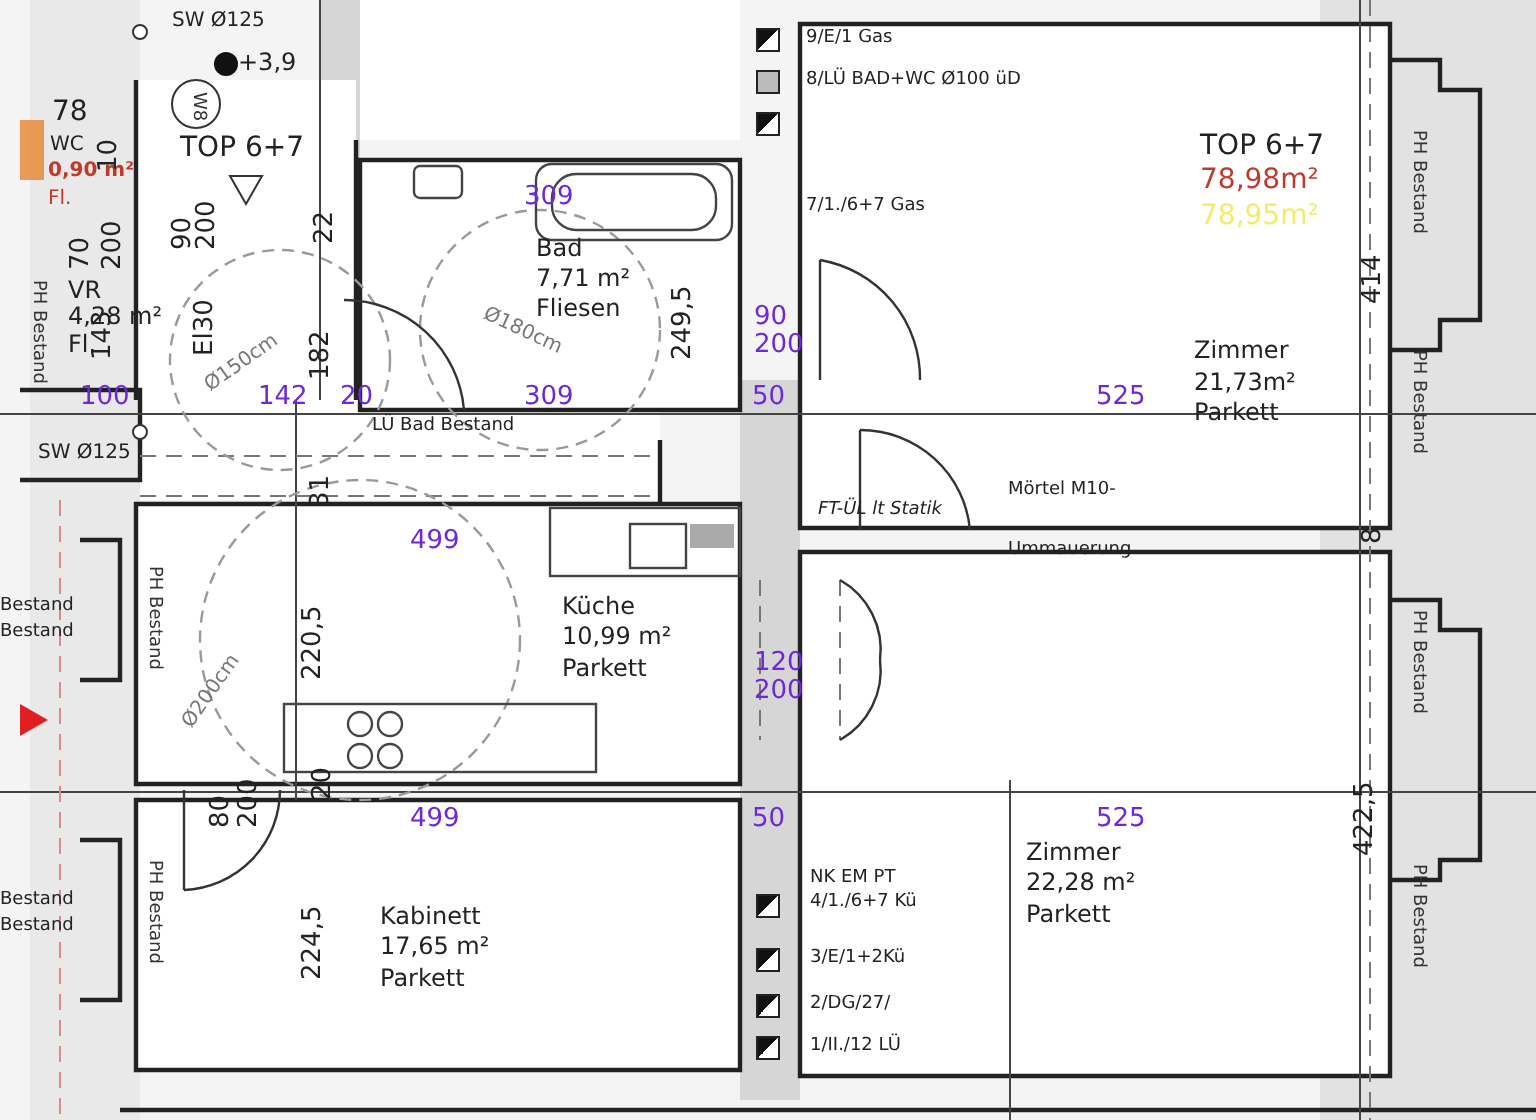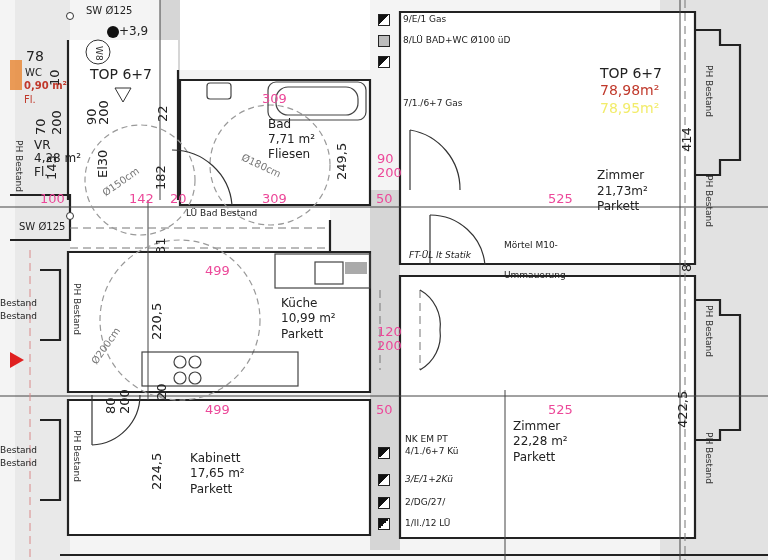--- a/index.html
+++ b/index.html
@@ -1,21 +1,21 @@
 <!DOCTYPE html>
 <html><head>
 <meta charset="utf-8">
 <style>
   html,body{margin:0;padding:0;background:#fff;}
   body{width:768px;height:560px;overflow:hidden;position:relative;font-family:"DejaVu Sans","Liberation Sans",sans-serif;color:#222;}
   #plan{position:absolute;left:0;top:0;width:768px;height:560px;}
   .lbl{position:absolute;font-size:12px;line-height:14px;white-space:nowrap;color:#222;}
   .sm{font-size:10px;line-height:12px;}
   .xs{font-size:9px;line-height:11px;}
-  .dim{position:absolute;font-size:13px;line-height:14px;white-space:nowrap;color:#ec4899;}
+  .dim{position:absolute;font-size:13px;line-height:14px;white-space:nowrap;color:#6d28d9;}
   .vdim{position:absolute;font-size:13px;line-height:14px;white-space:nowrap;transform:rotate(-90deg);transform-origin:left top;color:#222;}
   .vlbl{position:absolute;font-size:9px;line-height:10px;white-space:nowrap;transform:rotate(90deg);transform-origin:left top;color:#333;}
   .title{font-size:14px;line-height:16px;}
   .red{color:#c0392b;}
   .yellow{color:#f2ec6a;}
   .shaft{position:absolute;width:10px;height:10px;border:1px solid #222;background:linear-gradient(135deg,#111 50%,#fff 50%);}
 </style>
 </head>
 <body>
 
@@ -226,18 +226,18 @@
   <div class="lbl xs" style="left:403px;top:35px;">8/LÜ BAD+WC Ø100 üD</div>
   <span class="shaft" style="left:378px;top:56px;"></span>
   <div class="lbl xs" style="left:403px;top:56px;margin-top:42px;">7/1./6+7 Gas</div>
 </div>
 
 <div>
   <div class="lbl xs" style="left:405px;top:434px;">NK EM PT</div>
   <span class="shaft" style="left:378px;top:447px;"></span>
   <div class="lbl xs" style="left:405px;top:446px;">4/1./6+7 Kü</div>
   <span class="shaft" style="left:378px;top:474px;"></span>
-  <div class="lbl xs" style="left:405px;top:474px;font-style:italic;">3/E/1+2Kü</div>
+  <div class="lbl xs" style="left:405px;top:474px;">3/E/1+2Kü</div>
   <span class="shaft" style="left:378px;top:497px;"></span>
   <div class="lbl xs" style="left:405px;top:497px;">2/DG/27/</div>
   <span class="shaft" style="left:378px;top:518px;"></span>
   <div class="lbl xs" style="left:405px;top:518px;">1/II./12 LÜ</div>
 </div>
 
 </body></html>

